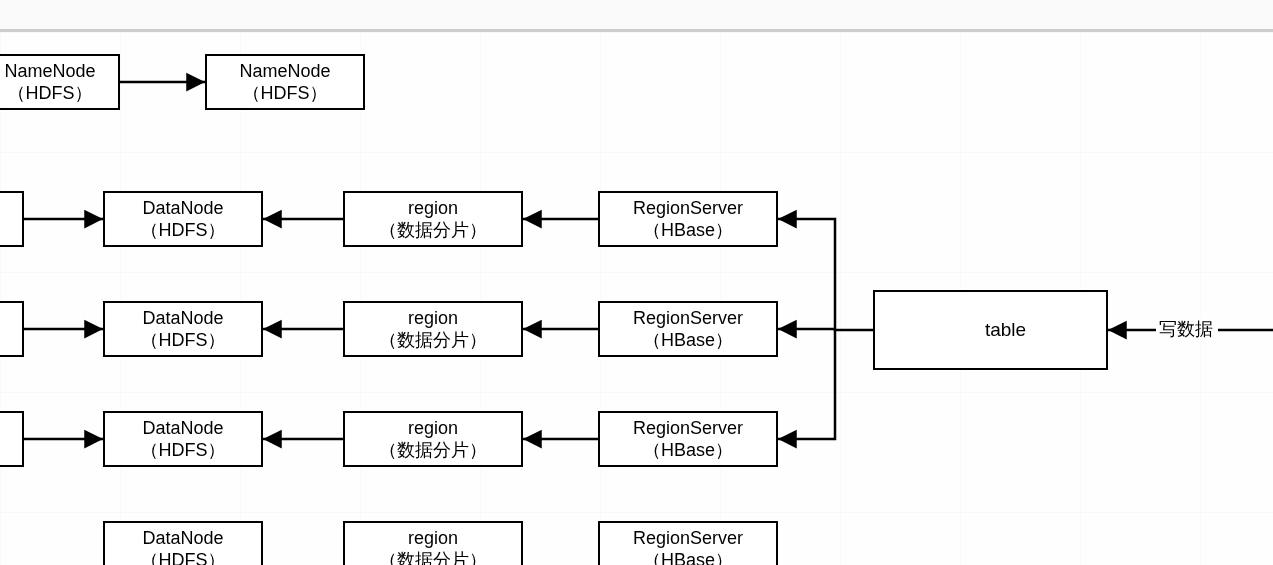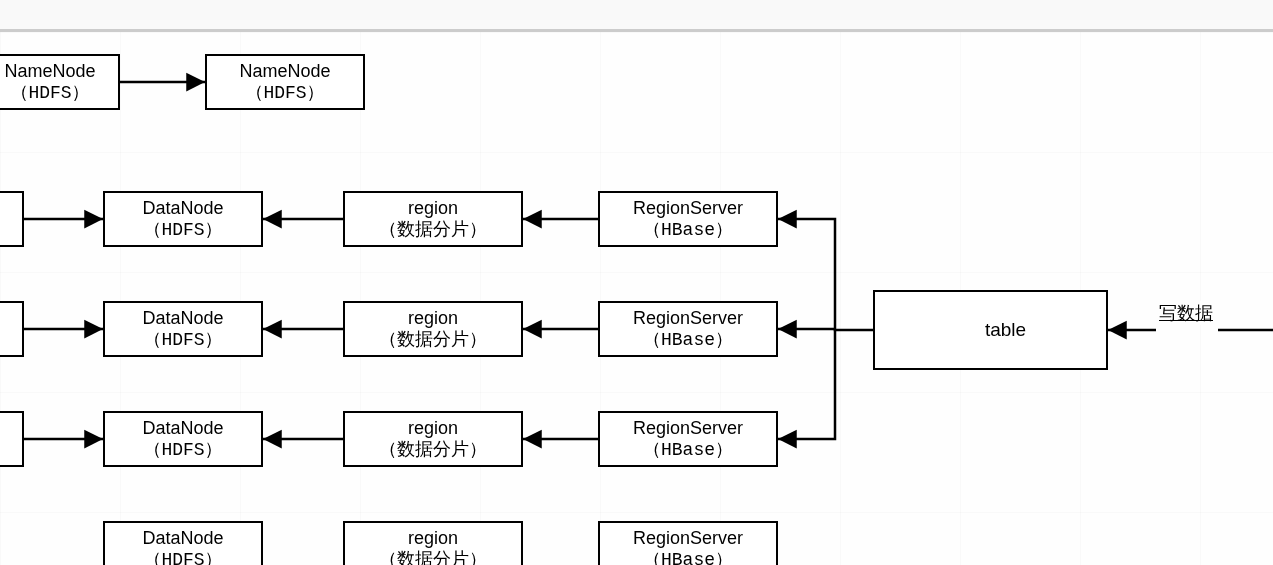--- a/index.html
+++ b/index.html
@@ -32,21 +32,21 @@
     flex-direction: column;
     align-items: center;
     justify-content: center;
     text-align: center;
     font-size: 18px;
     line-height: 1.25;
     box-sizing: border-box;
     padding: 4px 6px;
   }
   .box .line1 { display: block; }
-  .box .line2 { display: block; font-family: Liberation Mono, monospace; }
+  .box .line2 { display: block; }
   svg.arrows {
     position: absolute;
     left: 0; top: 0;
     width: 1273px;
     height: 565px;
     pointer-events: none;
   }
   .edge-label {
     position: absolute;
     font-size: 18px;
@@ -120,21 +120,21 @@
   </div>
   <div class="box" style="left:598px; top:489px; width:180px; height:56px;">
     <span class="line1">RegionServer</span>
     <span class="line2">（HBase）</span>
   </div>
 
   <div class="box" style="left:873px; top:258px; width:235px; height:80px; font-size:19px;padding-left:36px;">
     <span class="line1">table</span>
   </div>
 
-  <span class="edge-label" style="left:1157px; top:269px;text-decoration:underline;">写数据</span>
+  <span class="edge-label" style="left:1157px; top:285px;">写数据</span>
 
   <svg class="arrows">
     <defs>
       <marker id="ah" viewBox="0 0 12 12" refX="11" refY="6" markerWidth="9" markerHeight="9" orient="auto-start-reverse">
         <path d="M1,1 L11,6 L1,11 Z" fill="#000"></path>
       </marker>
     </defs>
 
     <line x1="120" y1="50" x2="205" y2="50" stroke="#000" stroke-width="2.5" marker-end="url(#ah)"></line>
 

